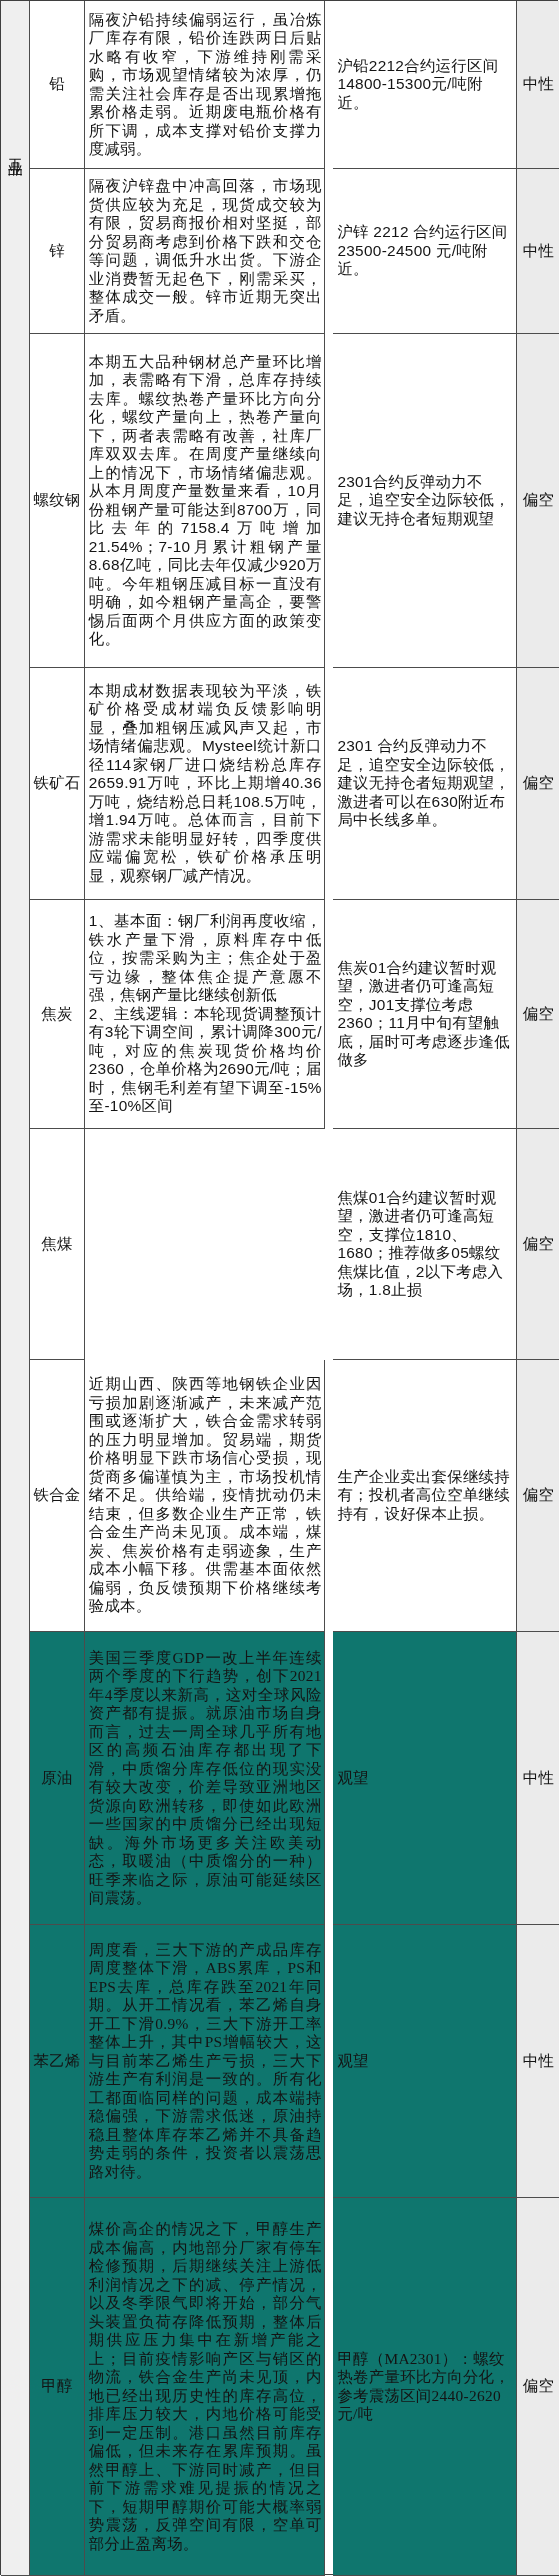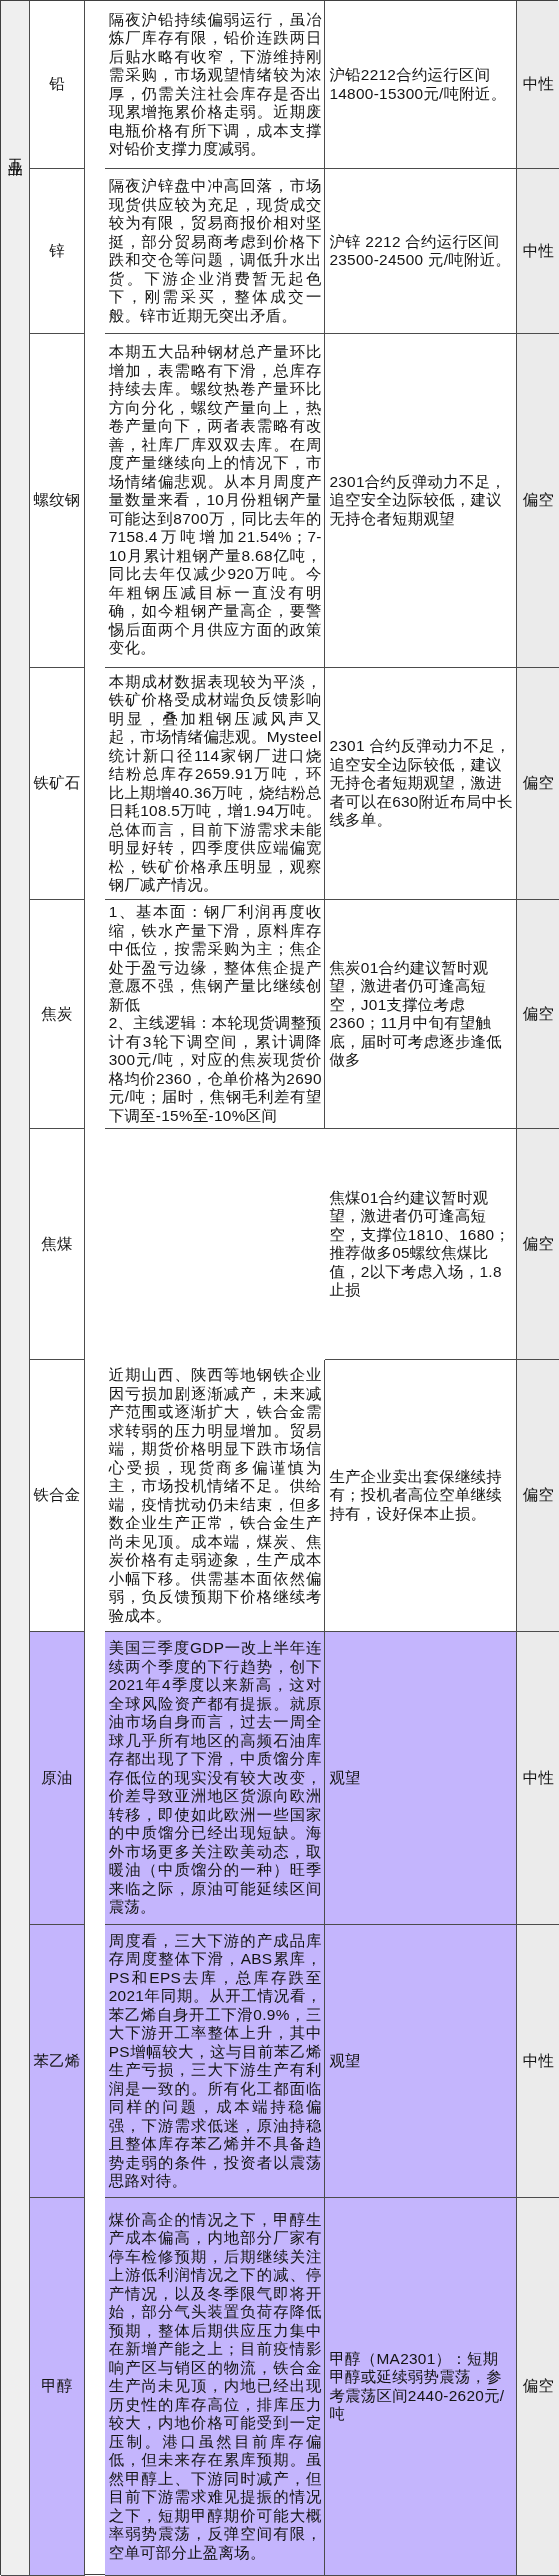--- a/index.html
+++ b/index.html
@@ -43,34 +43,34 @@
     display:flex;align-items:center;justify-content:center;
     text-align:center;
     padding:0 1.5px;
   }
   .analysis{
     grid-column:3;
     display:flex;align-items:center;
     padding:1.5px 2.2px 1.5px 3.7px;
     white-space:pre-line;
     text-align:justify;
-    margin-left:20px;
   }
   .strategy{
     grid-column:4;
     display:flex;align-items:center;
     padding:1.5px 2.9px 1.5px 4.4px;
+    margin-left:8px;
   }
   .rating{
     grid-column:5;
     background:#ebebeb;
     display:flex;align-items:center;justify-content:center;
   }
   
-  .gray .name,.gray .analysis,.gray .strategy{background:#c4b5fd;}
+  .gray .name,.gray .analysis,.gray .strategy{background:#0f766e;font-family:Liberation Serif, serif;}
   .r1{grid-row:1}.r2{grid-row:2}.r3{grid-row:3}.r4{grid-row:4}.r5{grid-row:5}
   .r6{grid-row:6}.r7{grid-row:7}.r8{grid-row:8}.r9{grid-row:9}.r10{grid-row:10}
 </style>
 </head>
 <body>
 
 <div class="page">
   <div class="grid">
 
     <div class="cell cat">
@@ -122,19 +122,19 @@
     <div class="gray" style="display:contents">
       <div class="cell name r9">苯乙烯</div>
       <div class="cell analysis r9">周度看，三大下游的产成品库存周度整体下滑，ABS累库，PS和EPS去库，总库存跌至2021年同期。从开工情况看，苯乙烯自身开工下滑0.9%，三大下游开工率整体上升，其中PS增幅较大，这与目前苯乙烯生产亏损，三大下游生产有利润是一致的。所有化工都面临同样的问题，成本端持稳偏强，下游需求低迷，原油持稳且整体库存苯乙烯并不具备趋势走弱的条件，投资者以震荡思路对待。</div>
       <div class="cell strategy r9">观望</div>
       <div class="cell rating r9">中性</div>
     </div>
 
     <div class="gray" style="display:contents">
       <div class="cell name r10">甲醇</div>
       <div class="cell analysis r10">煤价高企的情况之下，甲醇生产成本偏高，内地部分厂家有停车检修预期，后期继续关注上游低利润情况之下的减、停产情况，以及冬季限气即将开始，部分气头装置负荷存降低预期，整体后期供应压力集中在新增产能之上；目前疫情影响产区与销区的物流，铁合金生产尚未见顶，内地已经出现历史性的库存高位，排库压力较大，内地价格可能受到一定压制。港口虽然目前库存偏低，但未来存在累库预期。虽然甲醇上、下游同时减产，但目前下游需求难见提振的情况之下，短期甲醇期价可能大概率弱势震荡，反弹空间有限，空单可部分止盈离场。</div>
-      <div class="cell strategy r10">甲醇（MA2301）：短期甲醇或延续弱势震荡，参考震荡区间2440-2620元/吨</div>
+      <div class="cell strategy r10">甲醇（MA2301）：螺纹热卷产量环比方向分化，参考震荡区间2440-2620元/吨</div>
       <div class="cell rating r10">偏空</div>
     </div>
 
   </div>
 </div>
 
 
 </body></html>

